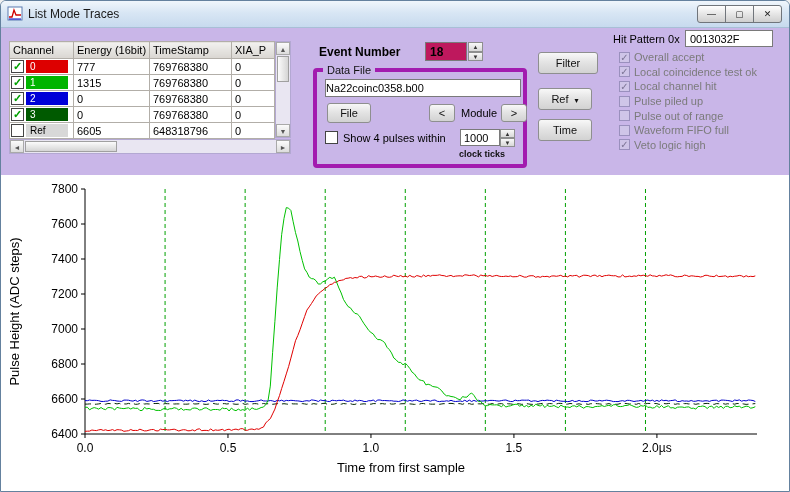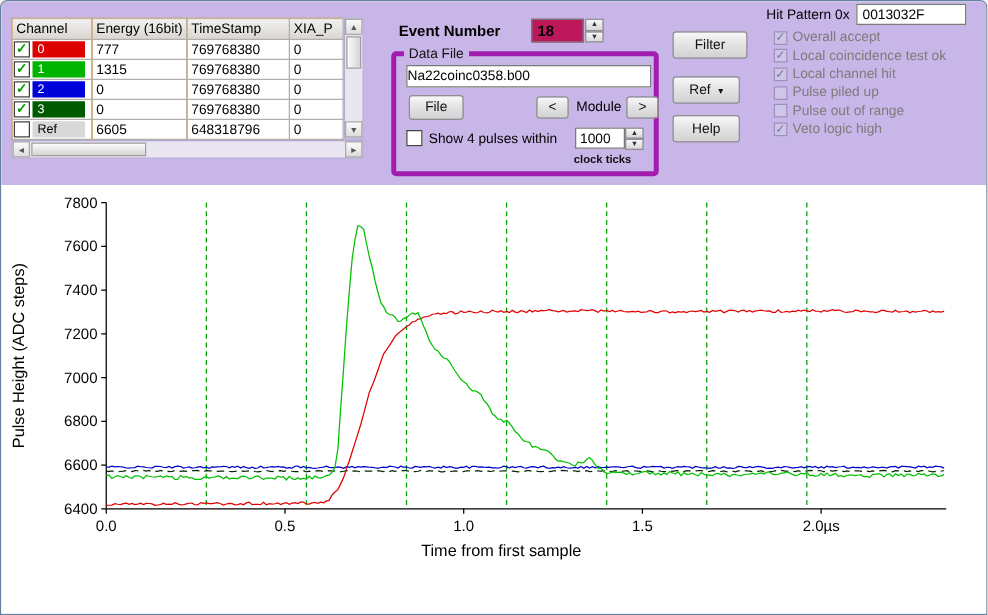--- a/index.html
+++ b/index.html
@@ -25,21 +25,21 @@
     background: linear-gradient(#ffffff, #e8e8e8 45%, #cfcfcf);
     font-size: 9px; line-height: 16px; text-align: center; color: #222; cursor: default;
   }
   .winbtn:first-child { border-radius: 3px 0 0 3px; }
   .winbtn:last-child  { border-radius: 0 3px 3px 0; }
   
   .panel { flex: 0 0 147px; position: relative; background: #c9b6e8; }
   
   .table-wrap { position: absolute; left: 8px; top: 13px; width: 282px; }
   .tgrid { display: flex; }
-  table { border-collapse: collapse; background: #fdba74; table-layout: fixed; width: 265px; }
+  table { border-collapse: collapse; background: #0c4a6e; table-layout: fixed; width: 265px; }
   th, td {
     border: 1px solid #b2aeа8; border: 1px solid #b2aea8;
     font-size: 11px; font-weight: normal; text-align: left;
     padding: 1px 3px; height: 16px; overflow: hidden; white-space: nowrap;
   }
   th { background: linear-gradient(#f2f1ef, #d9d6d1); height: 17px; }
   th:nth-child(1), td:nth-child(1) { width: 64px; }
   th:nth-child(2), td:nth-child(2) { width: 76px; }
   th:nth-child(3), td:nth-child(3) { width: 82px; }
   th:nth-child(4), td:nth-child(4) { width: 43px; }
@@ -113,20 +113,35 @@
   .flaglabel { font-size: 11px; color: #7b7b7b; white-space: nowrap; }
   
   .chart { flex: 1; position: relative; background: #ffffff; }
   .chart svg { display: block; }
 </style>
 </head>
 <body>
 
 <div class="window">
 
+  <div class="titlebar">
+    <span class="app-icon">
+      <svg width="16" height="16" viewBox="0 0 16 16">
+        <rect x="1" y="1" width="14" height="13" fill="#ffffff" stroke="#5a7bb0"></rect>
+        <polyline points="2,11 5,11 7,4 9,9 14,9" fill="none" stroke="#d00000" stroke-width="1.3"></polyline>
+        <polyline points="2,13 14,13" fill="none" stroke="#0000c0" stroke-width="1"></polyline>
+      </svg>
+    </span>
+    <span class="title-text">List Mode Traces</span>
+    <div class="winbtns">
+      <div class="winbtn">—</div>
+      <div class="winbtn">▢</div>
+      <div class="winbtn">✕</div>
+    </div>
+  </div>
 
   <div class="panel">
 
     <div class="table-wrap">
       <div class="tgrid">
         <table>
           <thead>
               <tr id="thead-row">
                 <th>Channel</th>
                 <th>Energy (16bit)</th>
@@ -226,21 +241,21 @@
       <span class="ticks-value">1000</span>
       <div class="spin spin-ticks">
         <div class="sbtn">▲</div>
         <div class="sbtn">▼</div>
       </div>
       <span class="ticks-lbl">clock ticks</span>
     </fieldset>
 
     <button class="btn filter-btn">Filter</button>
     <button class="btn ref-btn"><span>Ref</span><span class="drop">▾</span></button>
-    <button class="btn help-btn">Help</button>
+    <button class="btn help-btn">Time</button>
 
     <span class="hit-label">Hit Pattern 0x</span>
     <span class="hit-value">0013032F</span>
     <div class="flags" id="flags">
         <div class="flag">
           <span class="flagbox">✓</span>
           <span class="flaglabel">Overall accept</span>
         </div>
         <div class="flag">
           <span class="flagbox">✓</span>
@@ -250,20 +265,24 @@
           <span class="flagbox">✓</span>
           <span class="flaglabel">Local channel hit</span>
         </div>
         <div class="flag">
           <span class="flagbox"></span>
           <span class="flaglabel">Pulse piled up</span>
         </div>
         <div class="flag">
           <span class="flagbox"></span>
           <span class="flaglabel">Pulse out of range</span>
+        </div>
+        <div class="flag">
+          <span class="flagbox"></span>
+          <span class="flaglabel">Waveform FIFO full</span>
         </div>
         <div class="flag">
           <span class="flagbox">✓</span>
           <span class="flaglabel">Veto logic high</span>
         </div>
       </div>
 
   </div>
 
   <div class="chart">

